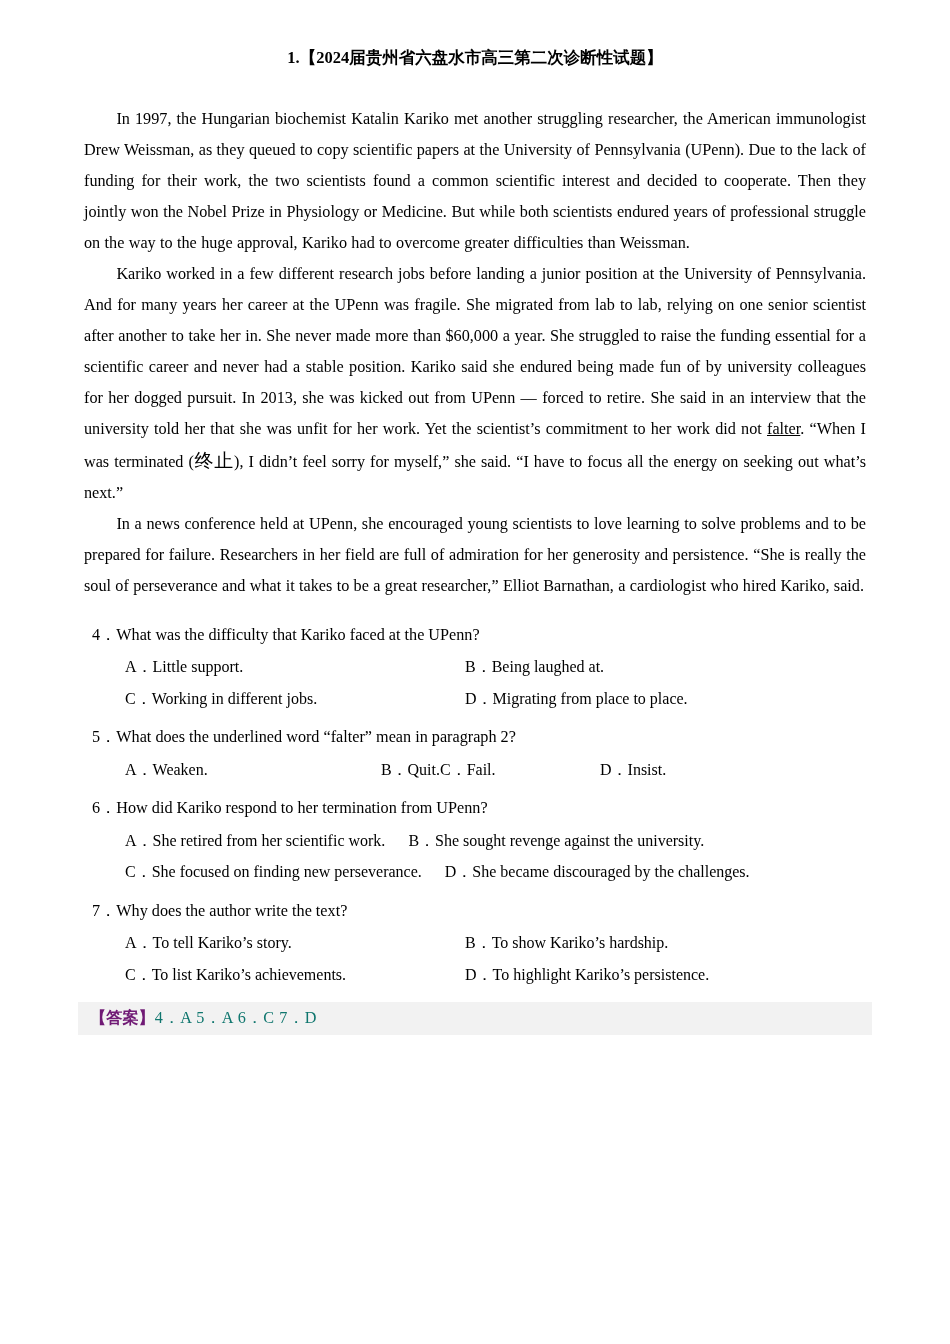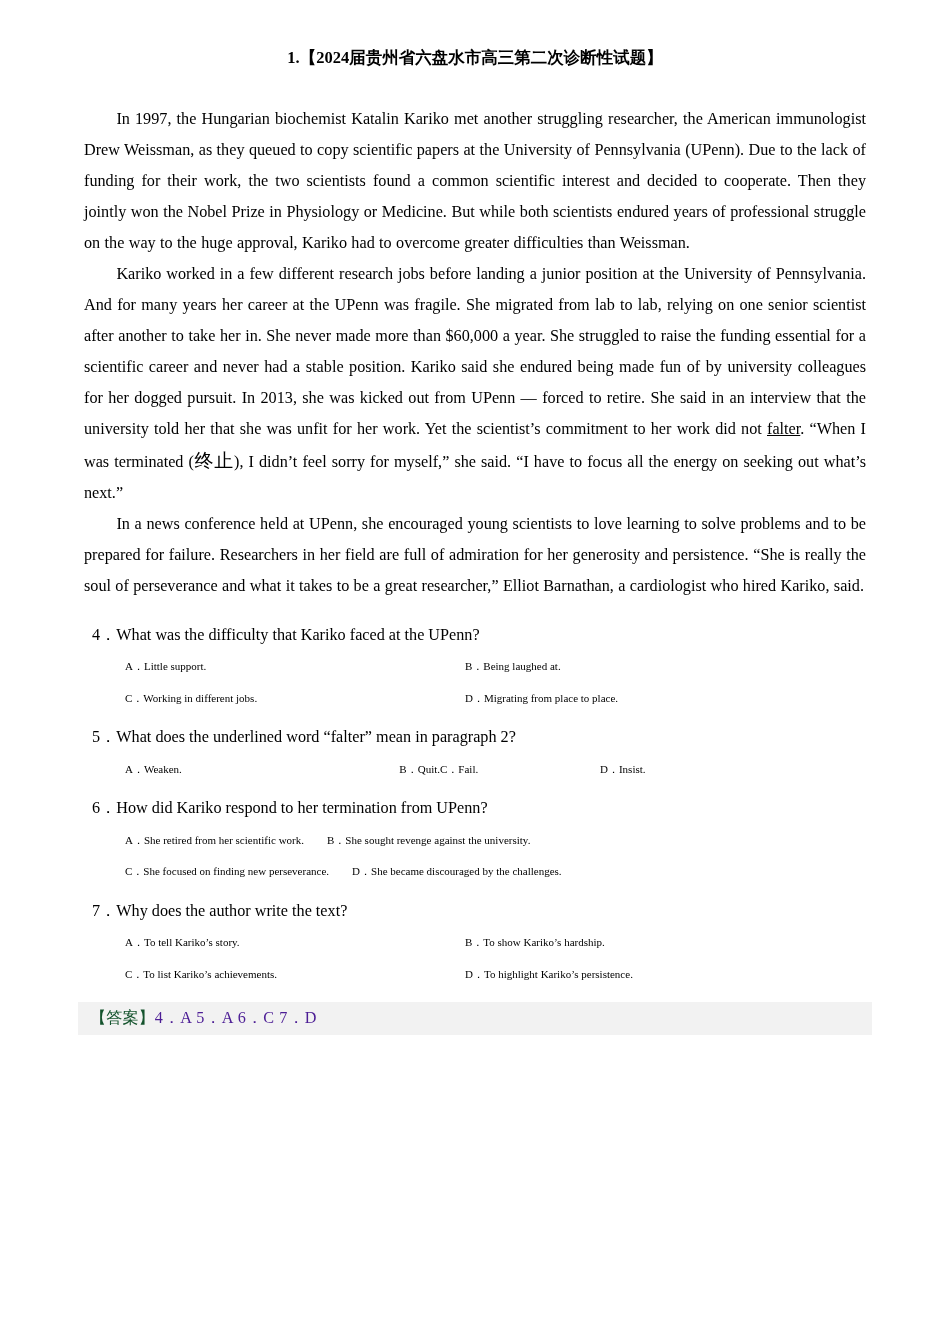--- a/index.html
+++ b/index.html
@@ -92,21 +92,21 @@
     line-height: 31.5px;
     white-space: nowrap;
     padding-left: 12px;
   }
 
   .q-num {
     display: inline-block;
   }
 
   .opt-row {
-    font-size: 11px;
+    font-size: 16px;
     line-height: 31.5px;
     padding-left: 45px;
     white-space: nowrap;
   }
 
   
   .opt-row.two-col .opt {
     display: inline-block;
     width: 340px;
     vertical-align: top;
@@ -148,26 +148,26 @@
     background: #f2f2f2;
     color: #c00000;
     font-size: 16.2px;
     line-height: 28px;
     padding: 2px 0 3px 12px;
     box-sizing: border-box;
     white-space: nowrap;
   }
 
   .answer-label {
-    font-weight: normal;
-    color: #14532d;
+    font-weight: bold;
+    color: #701a75;
   }
 
   .answer-values {
-    color: #4c1d95;
+    color: #0f766e;
     letter-spacing: 0.6px;
   }
 </style>
 </head>
 <body>
 
 <div class="page">
 
 
   <h2 class="doc-subtitle">1.【2024届贵州省六盘水市高三第二次诊断性试题】</h2>

